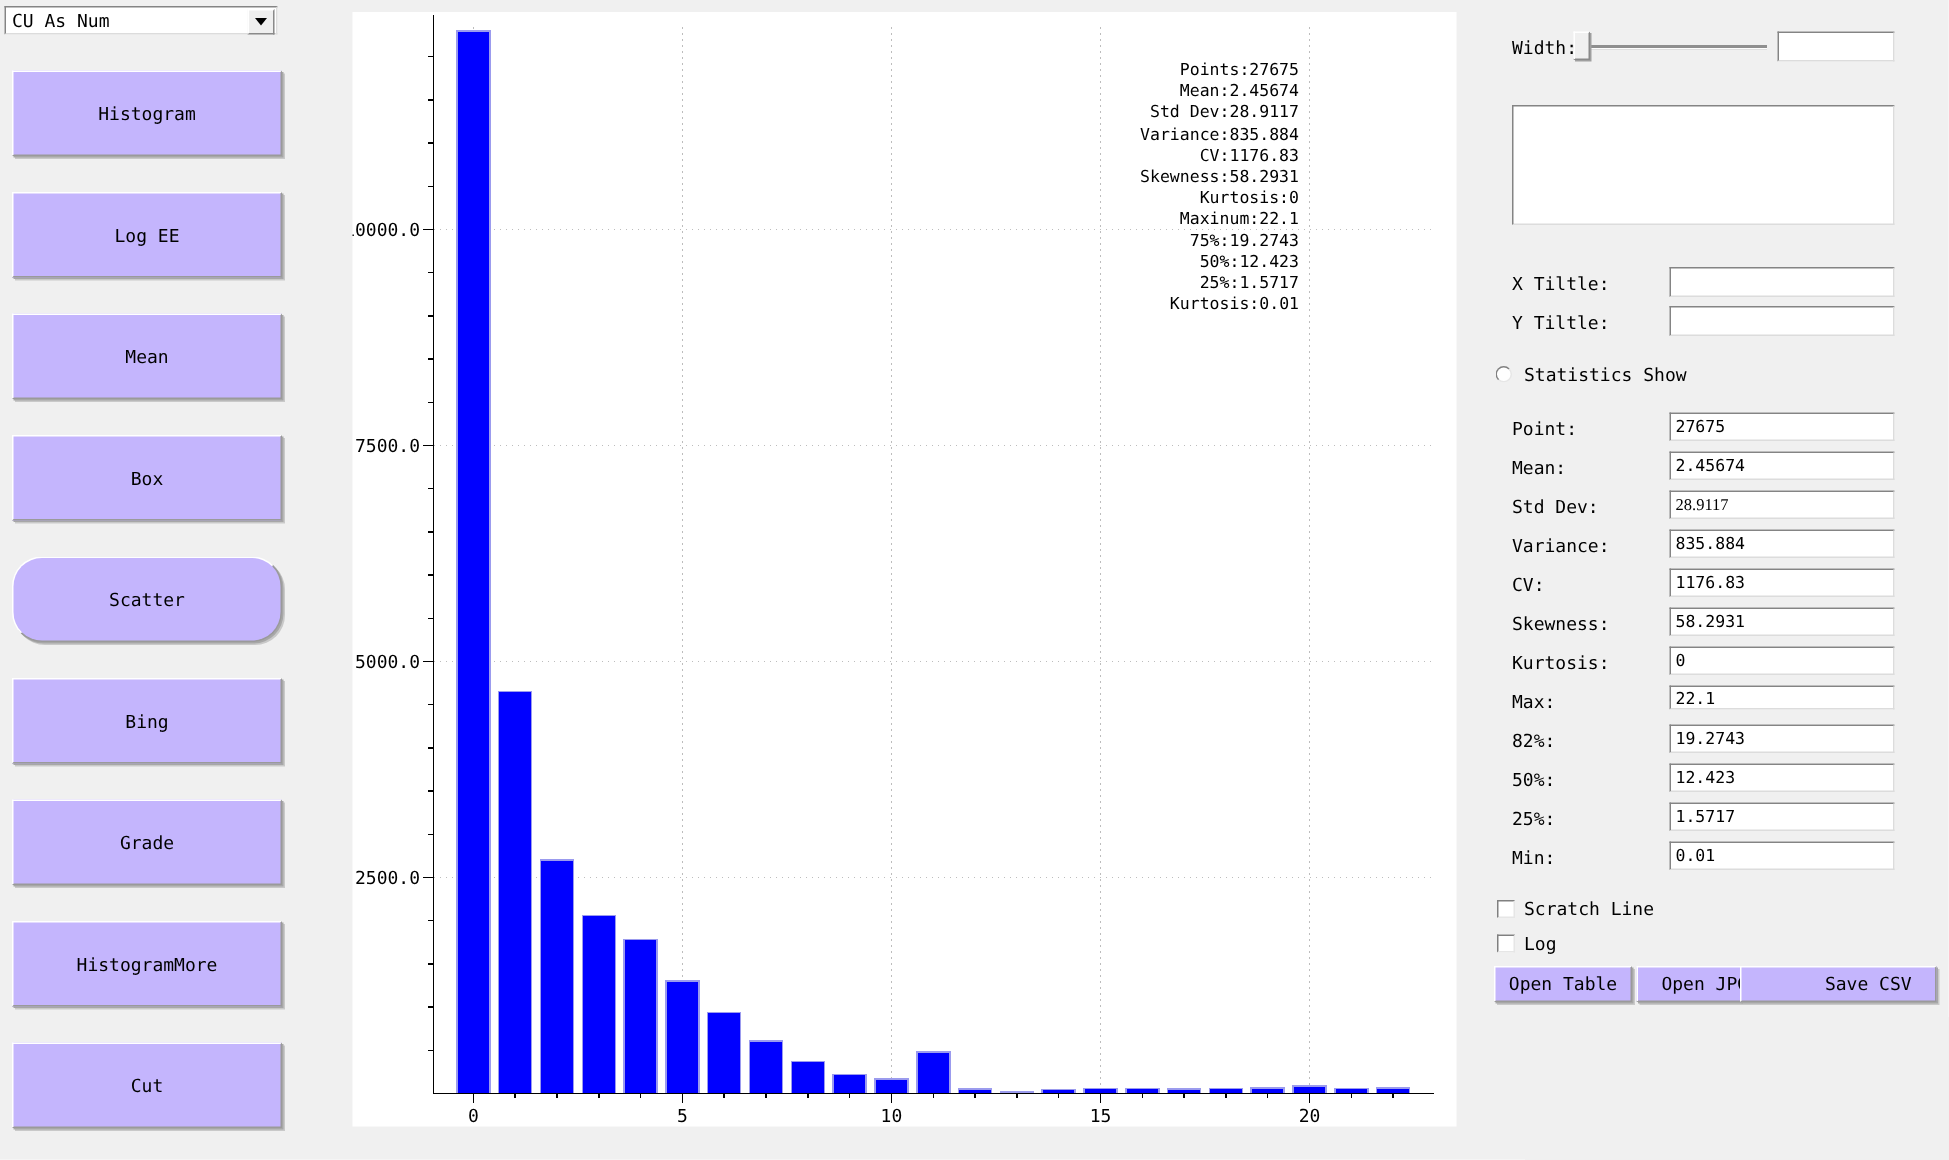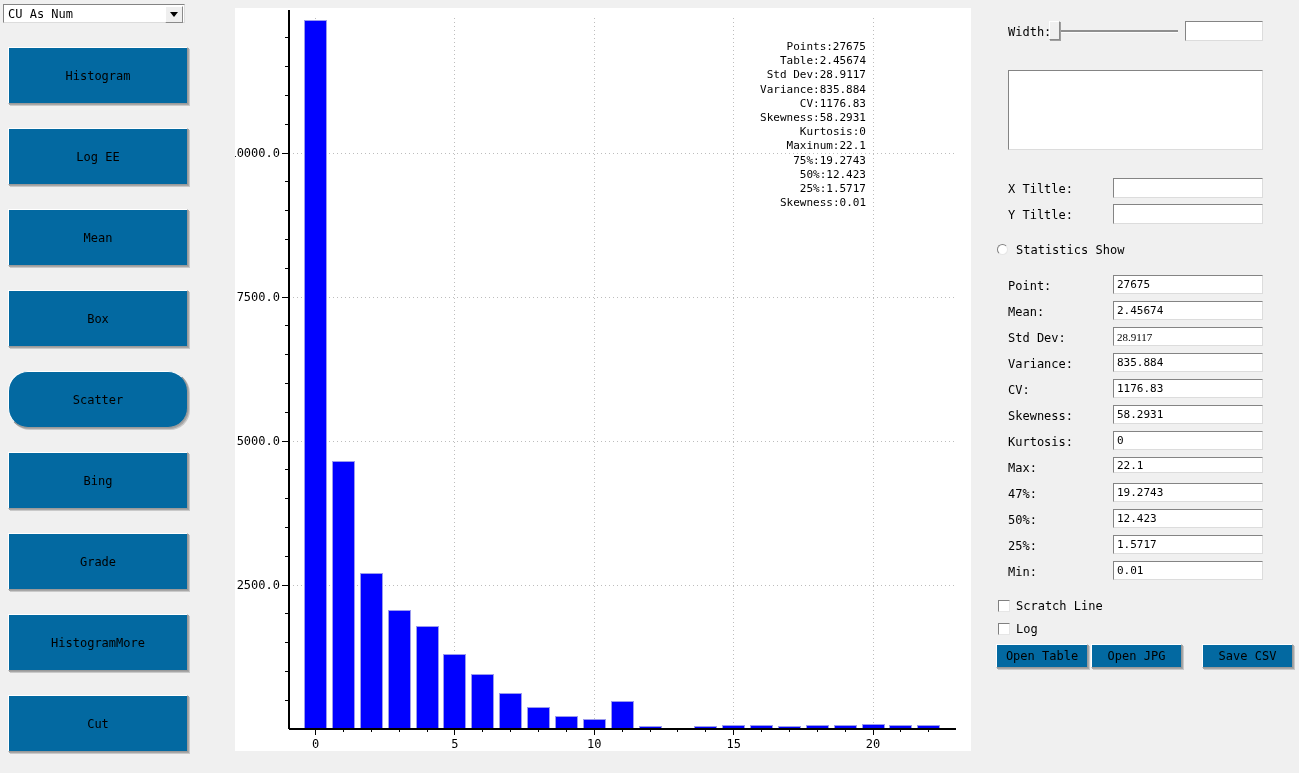--- a/index.html
+++ b/index.html
@@ -2,21 +2,21 @@
 <html><head>
 <meta charset="utf-8">
 <style>
   html,body{margin:0;padding:0;}
   body{font-family:"DejaVu Sans Mono", monospace; background:#f0f0f0;}
   #window{position:relative;width:1299px;height:773px;background:#f0f0f0;overflow:hidden;font-size:12px;color:#000;}
 
   
   .btn3d{
     position:absolute;
-    background:#0369a1;
+    background:#c4b5fd;
     border:1px solid #9a9a9a;
     border-top-color:#ffffff;border-left-color:#ffffff;
     box-shadow:1px 1px 0 #a7a7a7, 2px 2px 0 #c9c9c9;
     display:flex;align-items:center;justify-content:center;
     font-family:"DejaVu Sans Mono", monospace;font-size:12px;color:#000;
     cursor:default;user-select:none;
   }
   .sunken{
     background:#ffffff;
     border:1px solid #848484;
@@ -175,21 +175,21 @@
         <line x1="665.87" y1="721" x2="665.87" y2="724" stroke="#000" stroke-width="1" shape-rendering="crispEdges"></line>
         <line x1="693.74" y1="721" x2="693.74" y2="724" stroke="#000" stroke-width="1" shape-rendering="crispEdges"></line>
         <text x="80.6" y="740" text-anchor="middle" font-size="12px" font-family="DejaVu Sans Mono, monospace" fill="#000">0</text>
         <text x="219.95" y="740" text-anchor="middle" font-size="12px" font-family="DejaVu Sans Mono, monospace" fill="#000">5</text>
         <text x="359.29999999999995" y="740" text-anchor="middle" font-size="12px" font-family="DejaVu Sans Mono, monospace" fill="#000">10</text>
         <text x="498.65" y="740" text-anchor="middle" font-size="12px" font-family="DejaVu Sans Mono, monospace" fill="#000">15</text>
         <text x="638" y="740" text-anchor="middle" font-size="12px" font-family="DejaVu Sans Mono, monospace" fill="#000">20</text>
         <line x1="54" y1="2" x2="54" y2="721" stroke="#000" stroke-width="1.2" shape-rendering="crispEdges"></line>
         <line x1="54" y1="721" x2="721" y2="721" stroke="#000" stroke-width="1.2" shape-rendering="crispEdges"></line>
       </svg>
-    <div id="chart-stats"><div>Points:27675</div><div>Table:2.45674</div><div>Std Dev:28.9117</div><div>Variance:835.884</div><div>CV:1176.83</div><div>Skewness:58.2931</div><div>Kurtosis:0</div><div>Maxinum:22.1</div><div>75%:19.2743</div><div>50%:12.423</div><div>25%:1.5717</div><div>Skewness:0.01</div></div>
+    <div id="chart-stats"><div>Points:27675</div><div>Mean:2.45674</div><div>Std Dev:28.9117</div><div>Variance:835.884</div><div>CV:1176.83</div><div>Skewness:58.2931</div><div>Kurtosis:0</div><div>Maxinum:22.1</div><div>75%:19.2743</div><div>50%:12.423</div><div>25%:1.5717</div><div>Kurtosis:0.01</div></div>
   </div>
 
   <span class="lbl" style="left:1008px;top:25px;">Width:</span>
   <div class="slider-track"></div>
   <div class="slider-thumb"></div>
   <input class="fld" style="left: 1185px; top: 21px; width: 78px; height: 20px;" value="">
 
   <div id="listbox" class="sunken"></div>
 
   <span class="lbl" style="left:1008px;top:182px;">X Tiltle:</span>
@@ -228,21 +228,21 @@
       </div>
       <div class="stat-row">
         <span class="lbl" style="left: 1008px; top: 435px;">Kurtosis:</span>
         <input class="fld" value="0" style="left: 1113px; top: 431px; width: 150px; height: 19px;">
       </div>
       <div class="stat-row">
         <span class="lbl" style="left: 1008px; top: 461px;">Max:</span>
         <input class="fld" value="22.1" style="left: 1113px; top: 457px; width: 150px; height: 16px;">
       </div>
       <div class="stat-row">
-        <span class="lbl" style="left: 1008px; top: 487px;">47%:</span>
+        <span class="lbl" style="left: 1008px; top: 487px;">82%:</span>
         <input class="fld" value="19.2743" style="left: 1113px; top: 483px; width: 150px; height: 19px;">
       </div>
       <div class="stat-row">
         <span class="lbl" style="left: 1008px; top: 513px;">50%:</span>
         <input class="fld" value="12.423" style="left: 1113px; top: 509px; width: 150px; height: 19px;">
       </div>
       <div class="stat-row">
         <span class="lbl" style="left: 1008px; top: 539px;">25%:</span>
         <input class="fld" value="1.5717" style="left: 1113px; top: 535px; width: 150px; height: 19px;">
       </div>
@@ -255,16 +255,16 @@
   <div id="check-rows">
       <span class="cbx" style="left: 998px; top: 600px;"></span>
       <span class="lbl" style="left: 1016px; top: 599px;">Scratch Line</span>
       <span class="cbx" style="left: 998px; top: 623px;"></span>
       <span class="lbl" style="left: 1016px; top: 622px;">Log</span>
     </div>
 
   <div id="bottom-buttons">
       <div class="btn3d" style="left: 996px; top: 644px; width: 90px; height: 22px;">Open Table</div>
       <div class="btn3d" style="left: 1091px; top: 644px; width: 89px; height: 22px;">Open JPG</div>
-      <div class="btn3d" style="left: 1202px; top: 644px; width: 89px; height: 22px;">Save CSV</div>
+      <div class="btn3d" style="left: 1160px; top: 644px; width: 89px; height: 22px; padding-left: 40px;">Save CSV</div>
     </div>
 
 </div>
 
 </body></html>

